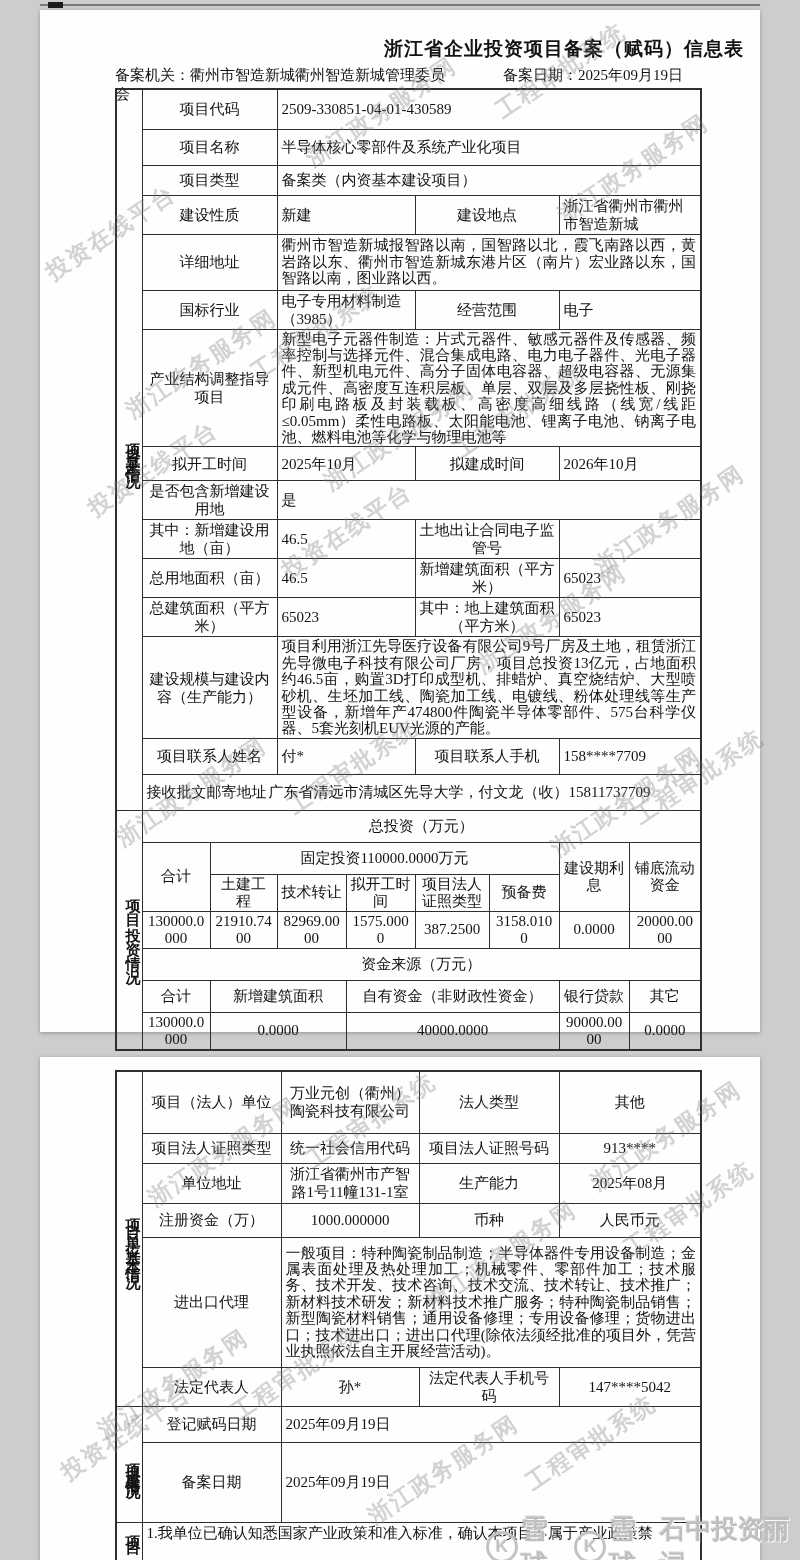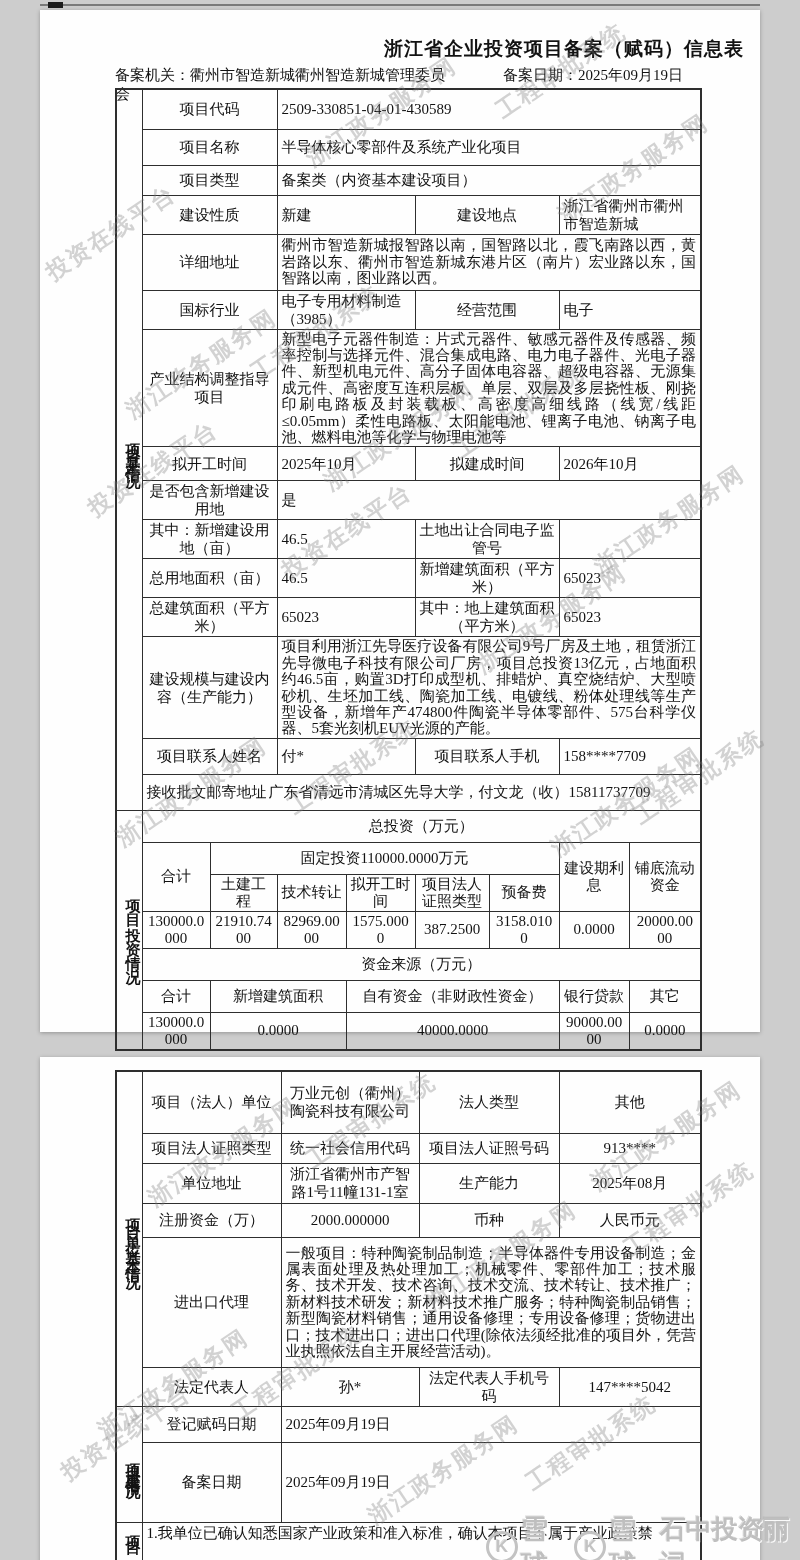--- a/index.html
+++ b/index.html
@@ -223,21 +223,21 @@
       <td class="lab">913****</td>
     </tr>
     <tr style="height:40px">
       <td class="lab">单位地址</td>
       <td class="lab">浙江省衢州市产智路1号11幢131-1室</td>
       <td class="lab">生产能力</td>
       <td class="lab">2025年08月</td>
     </tr>
     <tr style="height:34px">
       <td class="lab">注册资金（万）</td>
-      <td class="lab">2000.000000</td>
+      <td class="lab">1000.000000</td>
       <td class="lab">币种</td>
       <td class="lab">人民币元</td>
     </tr>
     <tr style="height:130px">
       <td class="lab">进出口代理</td>
       <td class="longtext" colspan="3">一般项目：特种陶瓷制品制造；半导体器件专用设备制造；金属表面处理及热处理加工；机械零件、零部件加工；技术服务、技术开发、技术咨询、技术交流、技术转让、技术推广；新材料技术研发；新材料技术推广服务；特种陶瓷制品销售；新型陶瓷材料销售；通用设备修理；专用设备修理；货物进出口；技术进出口；进出口代理(除依法须经批准的项目外，凭营业执照依法自主开展经营活动)。</td>
     </tr>
     <tr style="height:38px">
       <td class="lab">法定代表人</td>
       <td class="lab">孙*</td>

